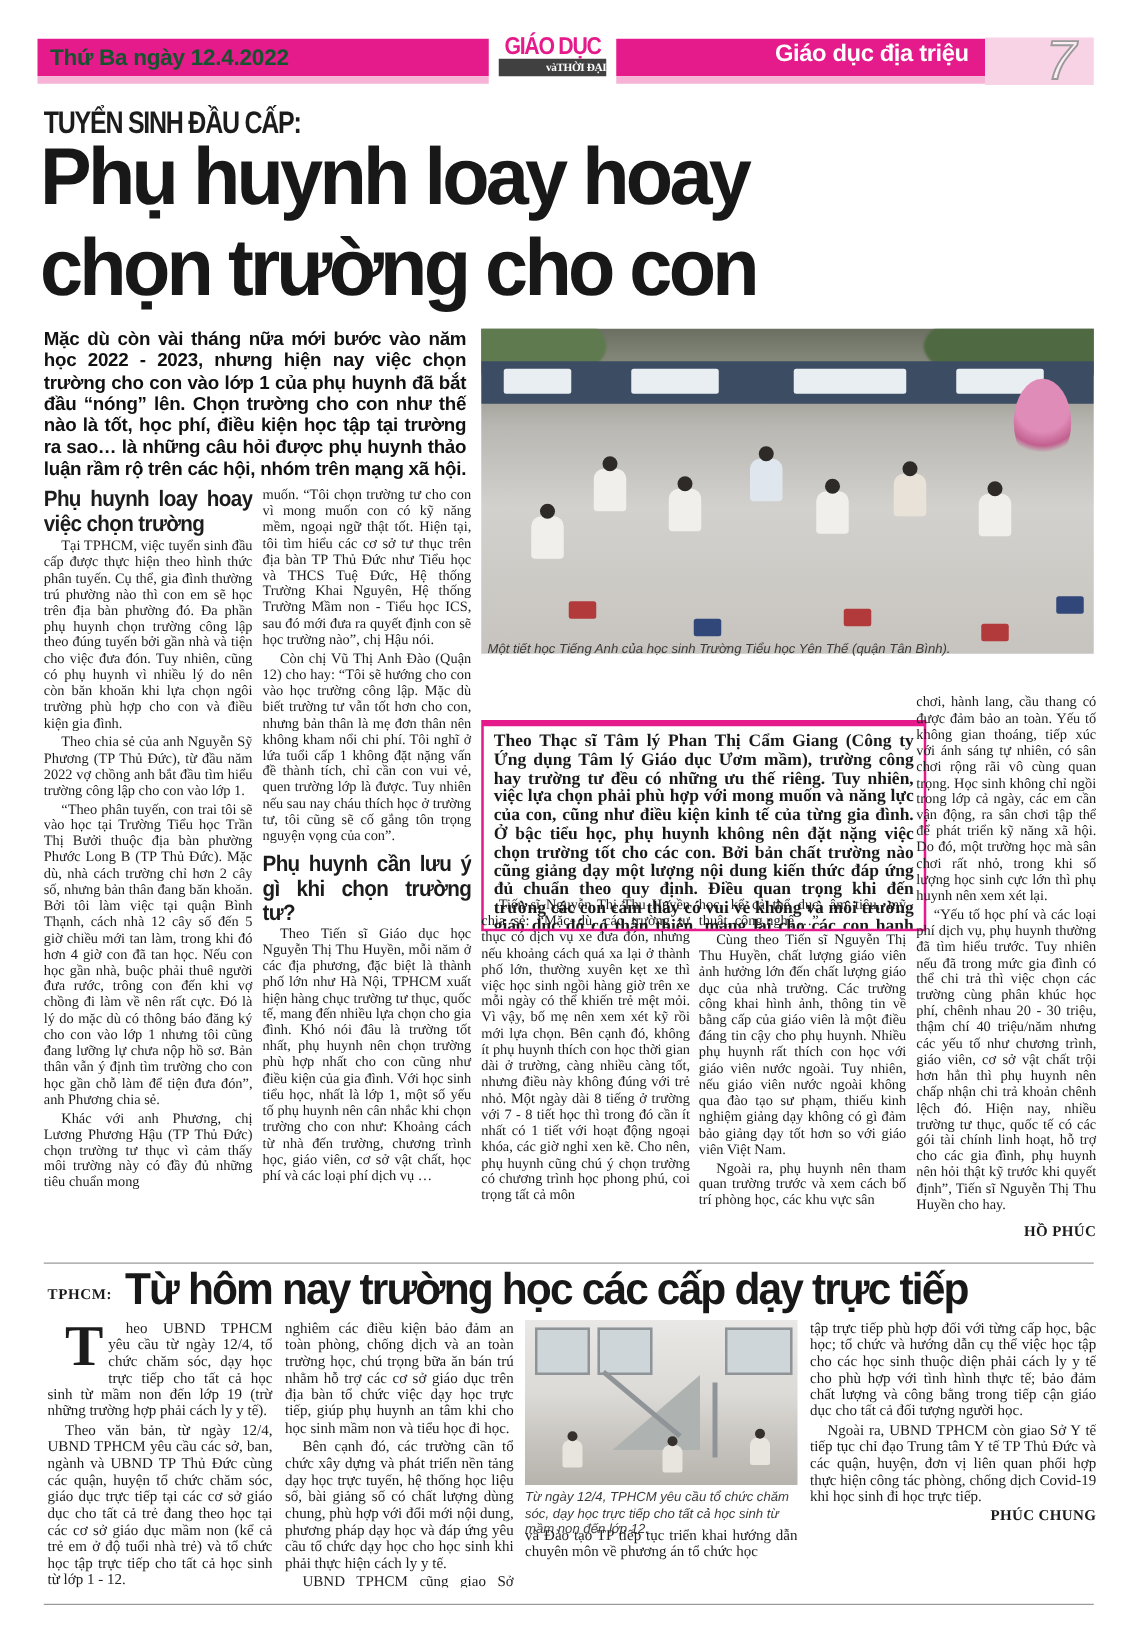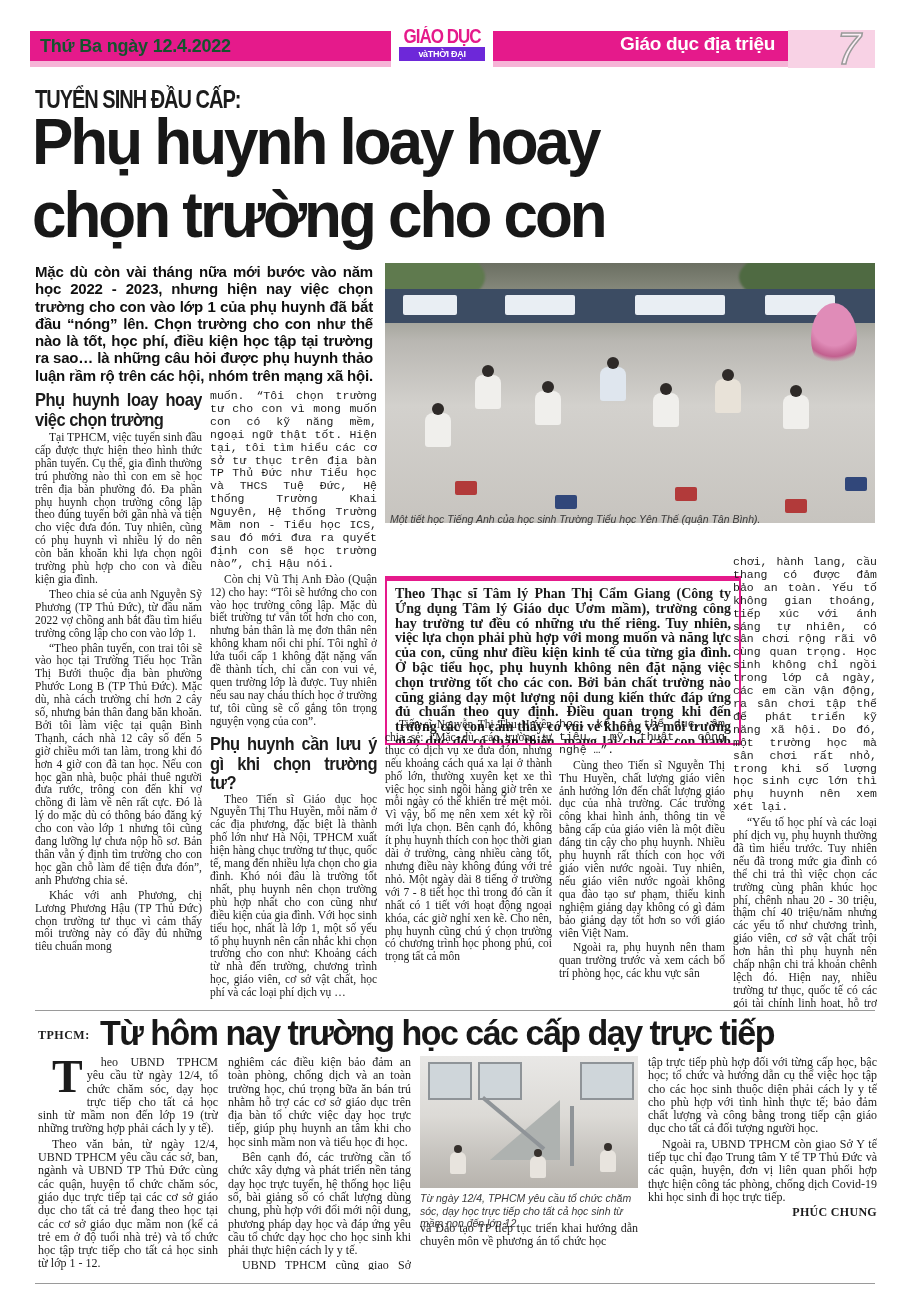--- a/index.html
+++ b/index.html
@@ -14,22 +14,22 @@
   .section-label{position:absolute;left:470px;top:33px;width:305px;text-align:right;
         font-family:"Liberation Sans",sans-serif;font-weight:bold;font-size:19px;color:#fff;letter-spacing:-0.3px;}
   .pagenum-box{position:absolute;left:788px;top:30px;width:87px;height:38px;background:#f8d2e5;}
   .pagenum{position:absolute;right:14px;top:-6px;font-family:"Liberation Sans",sans-serif;
         font-size:44px;font-style:italic;font-weight:100;color:#fdeef6;
         -webkit-text-stroke:1.5px #9a9a9a;}
   .logo{position:absolute;left:393px;top:26px;width:98px;height:44px;background:#fff;
         box-shadow:0 0 0 2px #fff;text-align:center;}
   .logo-top{font-family:"Liberation Sans",sans-serif;font-weight:bold;font-size:17px;
         color:#e51a8b;letter-spacing:-1px;transform:scaleY(1.15);transform-origin:center top;line-height:20px;}
-  .logo-bottom{margin:1px 6px 0;background:#6d28d9;color:#fff;font-family:Liberation Sans, sans-serif;
-        font-weight:bold;font-size:9px;line-height:14px;letter-spacing:-0.3px;}
+  .logo-bottom{margin:1px 6px 0;background:#404040;color:#fff;font-family:Liberation Serif, serif;
+        font-weight:bold;font-size:9px;line-height:14px;letter-spacing:-0.3px;text-align:right;}
 
   
   .kicker{position:absolute;left:35px;top:85px;font-family:"Liberation Sans",sans-serif;
         font-weight:bold;font-size:20px;letter-spacing:-1px;transform:scaleY(1.25);transform-origin:left top;}
   .headline{position:absolute;left:32px;top:106px;font-family:"Liberation Sans",sans-serif;
         font-weight:bold;font-size:62px;line-height:70px;letter-spacing:-3px;color:#181818;
         transform:scaleY(1.04);transform-origin:left top;}
   .lead{position:absolute;left:35px;top:263px;width:338px;font-family:"Liberation Sans",sans-serif;
         font-weight:bold;font-size:15px;line-height:17.3px;letter-spacing:-0.2px;text-align:justify;color:#111;}
 
@@ -46,21 +46,21 @@
   .caption{font-family:"Liberation Sans",sans-serif;font-style:italic;font-size:10.5px;line-height:12.5px;color:#3a3a3a;}
   .main-caption{position:absolute;left:390px;top:513px;width:480px;}
 
   .quote-box{position:absolute;left:385px;top:576px;width:336px;height:150px;
         border:2px solid #e51a8b;border-top:5px solid #e51a8b;padding:6px 8px;
         font-family:Liberation Serif, serif;font-weight:bold;font-size:14px;line-height:14.8px;
         text-align:justify;color:#1a1a1a;overflow:hidden;}
 
   .col{position:absolute;font-size:11.5px;line-height:12.9px;text-align:justify;overflow:hidden;}
   .col p{margin:0 0 2px;text-indent:14px;}
-  .col p.cont{text-indent:0;font-family:Liberation Mono, monospace;}
+  .col p.cont{text-indent:0;}
   .subhead{font-family:"Liberation Sans",sans-serif;font-weight:bold;font-size:16.5px;line-height:18px;
         letter-spacing:-0.5px;margin:0 0 5px;transform:scaleY(1.08);transform-origin:left top;}
   .subhead2{margin-top:6px;}
   .col1{left:35px;top:390px;width:167px;height:618px;}
   .col2{left:210px;top:390px;width:167px;height:618px;}
   .col3{left:385px;top:718px;width:167px;height:290px;}
   .col4{left:559px;top:718px;width:166px;height:290px;}
   .col5{left:733px;top:556px;width:144px;height:452px;}
   .byline{display:block;text-align:right;font-weight:bold;font-size:12px;letter-spacing:0.3px;margin-top:8px;}
 

